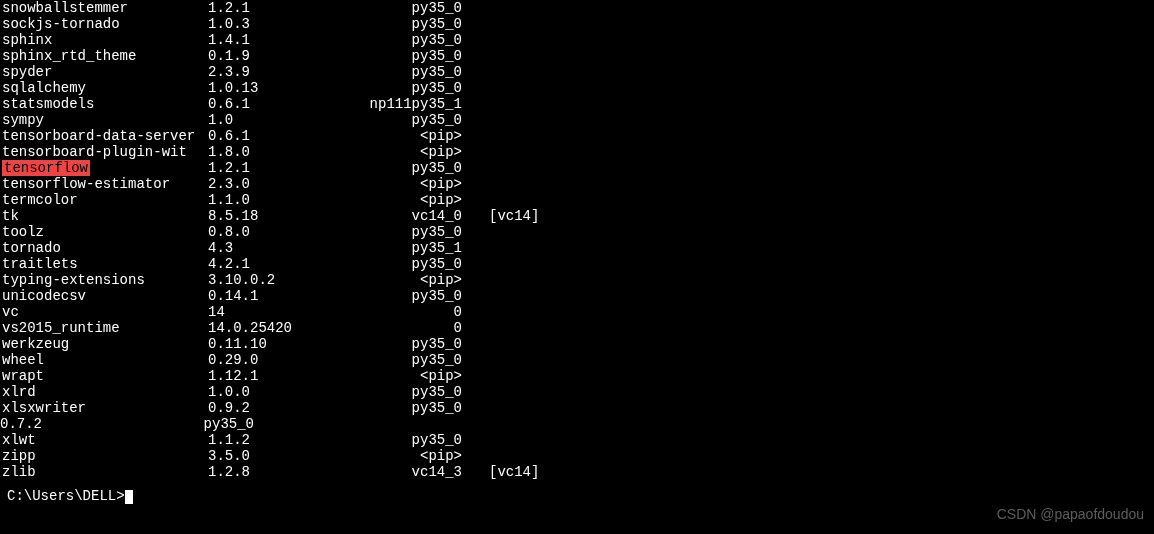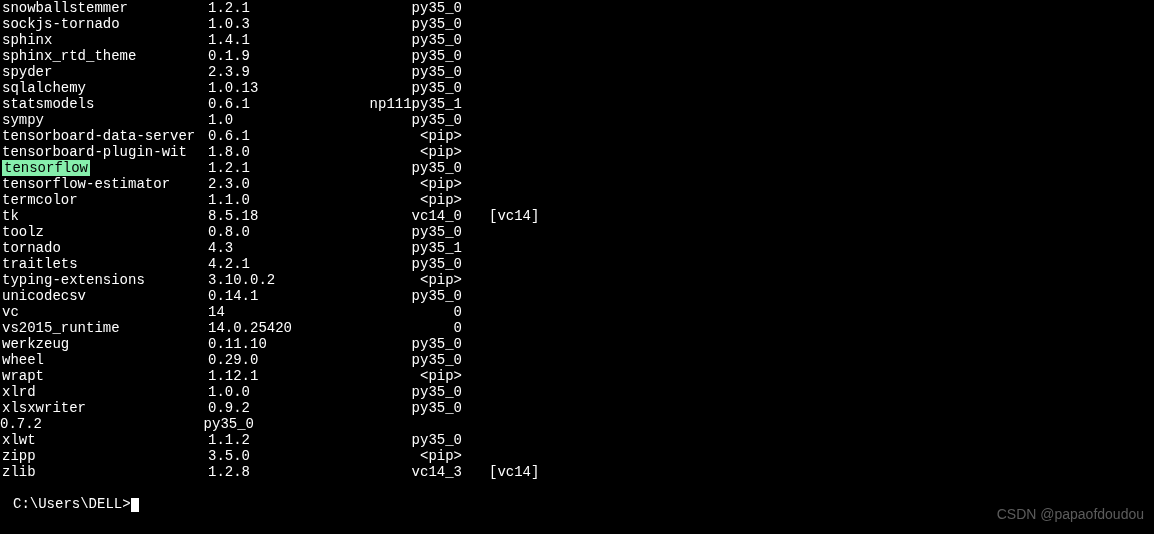--- a/index.html
+++ b/index.html
@@ -35,28 +35,28 @@
       width: 154px;
     }
     .col-build {
       width: 100px;
       text-align: right;
     }
     .col-channel {
       padding-left: 27px;
     }
     .highlighted {
-      background-color: #86efac;
+      background-color: #ef4444;
       color: #000;
       display: inline-block;
       padding: 0 2px;
     }
     .prompt-line {
-      margin-top: 16px;
-      padding-left: 13px;
+      margin-top: 8px;
+      padding-left: 7px;
     }
     .cursor {
       display: inline-block;
       width: 8px;
       height: 14px;
       background-color: #fff;
       vertical-align: text-bottom;
       margin-left: 0px;
     }
     .watermark {

